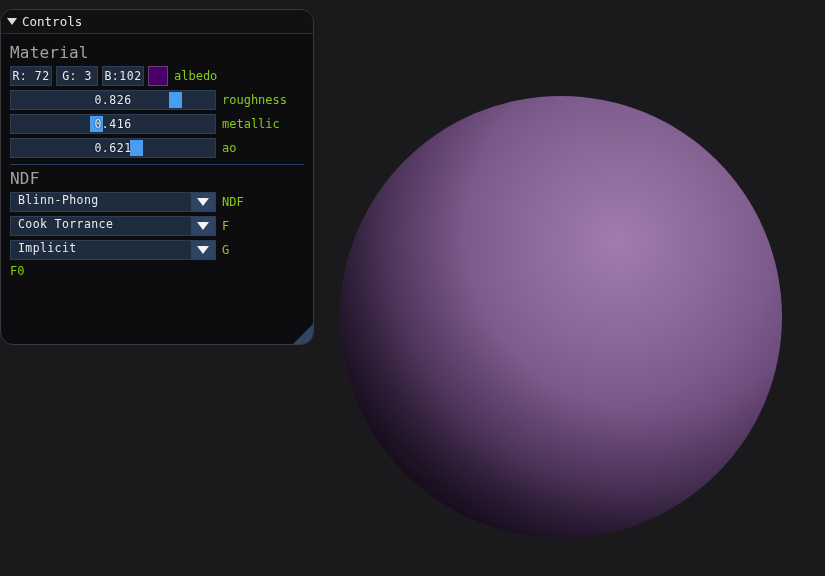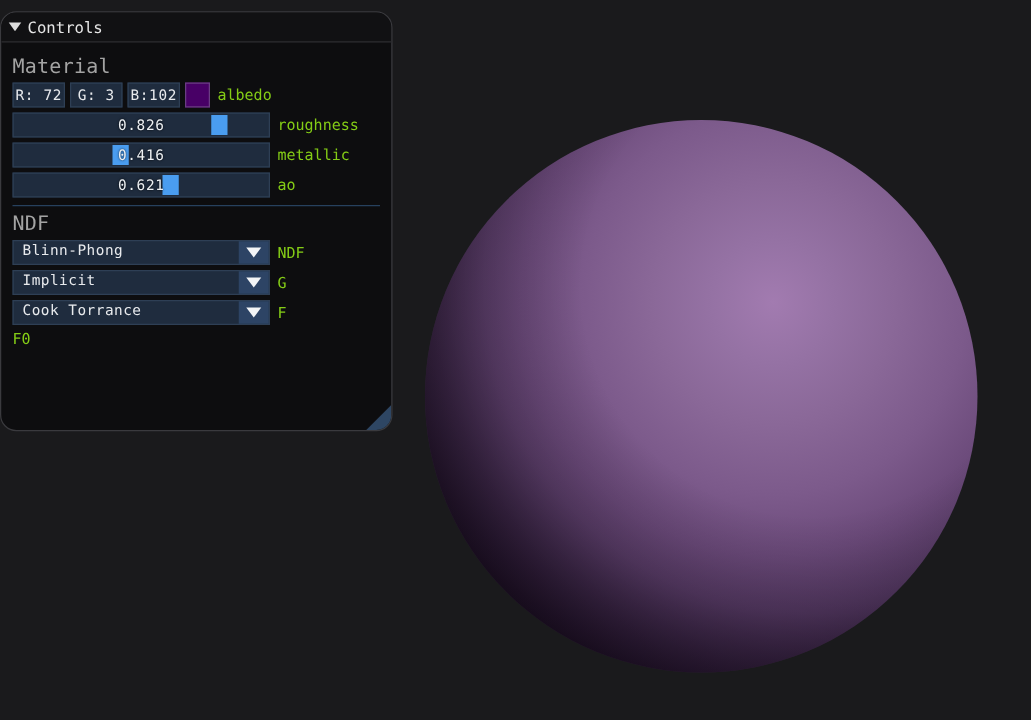--- a/index.html
+++ b/index.html
@@ -192,38 +192,38 @@
         <span class="ctext">Blinn-Phong</span>
         <span class="cbtn">
           <span class="tri"></span>
         </span>
       </div>
       <span class="rowlabel">NDF</span>
     </div>
 
     <div class="row">
       <div class="combo">
+        <span class="ctext">Cook Torrance</span>
+        <span class="cbtn">
+          <span class="tri"></span>
+        </span>
+      </div>
+      <span class="rowlabel">F</span>
+    </div>
+
+    <div class="row">
+      <div class="combo">
         <span class="ctext">Implicit</span>
         <span class="cbtn">
           <span class="tri"></span>
         </span>
       </div>
       <span class="rowlabel">G</span>
     </div>
 
     <div class="row">
-      <div class="combo">
-        <span class="ctext">Cook Torrance</span>
-        <span class="cbtn">
-          <span class="tri"></span>
-        </span>
-      </div>
-      <span class="rowlabel">F</span>
-    </div>
-
-    <div class="row">
       <span class="rowlabel">F0</span>
     </div>
 
   </div>
 
   <div id="resize-grip"></div>
 </div>
 
 </body></html>

